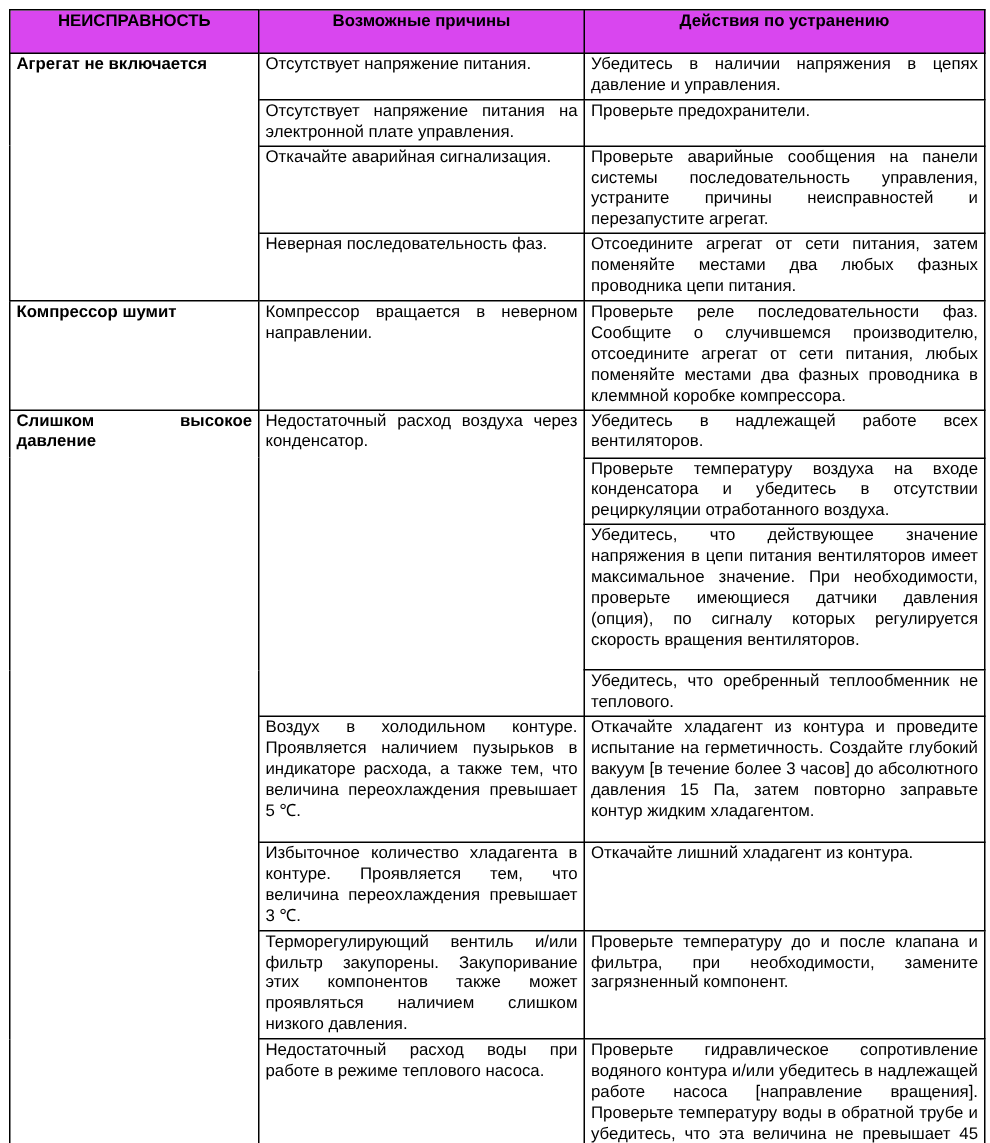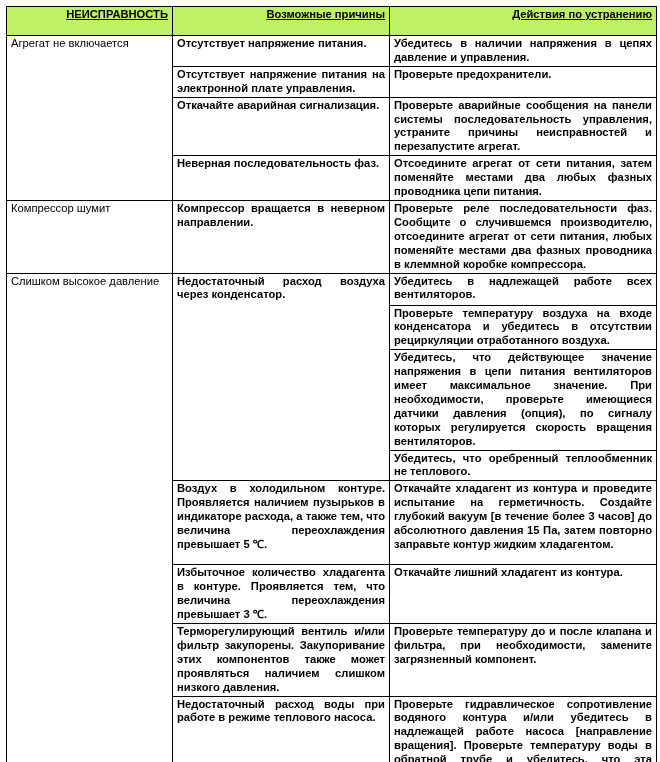--- a/index.html
+++ b/index.html
@@ -2,23 +2,23 @@
 <html><head>
 <meta charset="utf-8">
 <style>
   html, body { margin: 0; padding: 0; background: #ffffff; }
   body { width: 660px; height: 762px; position: relative; overflow: hidden;
          font-family: "Liberation Sans", sans-serif; color: #000; }
   table.tbl { position: absolute; left: 6px; top: 6px; width: 650px;
               border-collapse: collapse; table-layout: fixed; font-size: 11.2px; line-height: 13.9px; }
   table.tbl td, table.tbl th { border: 1.4px solid #000; vertical-align: top; padding: 1px 4px 1px 4px; }
   col.c1 { width: 166px; } col.c2 { width: 217px; } col.c3 { width: 267px; }
-  th { background: #bef264; font-weight: bold; text-align: right; height: 26px; padding-top: 1px !important; text-decoration: underline; }
-  td.fault { font-weight: normal; text-align: justify; text-align-last: auto; }
-  td.cause, td.action { text-align: justify; font-weight: bold; }
+  th { background: #d946ef; font-weight: bold; text-align: center; height: 26px; padding-top: 1px !important; }
+  td.fault { font-weight: bold; text-align: justify; text-align-last: auto; }
+  td.cause, td.action { text-align: justify; }
 </style>
 </head>
 <body>
 
 <table class="tbl">
   <colgroup>
       <col class="c1">
       <col class="c2">
       <col class="c3">
     </colgroup>

